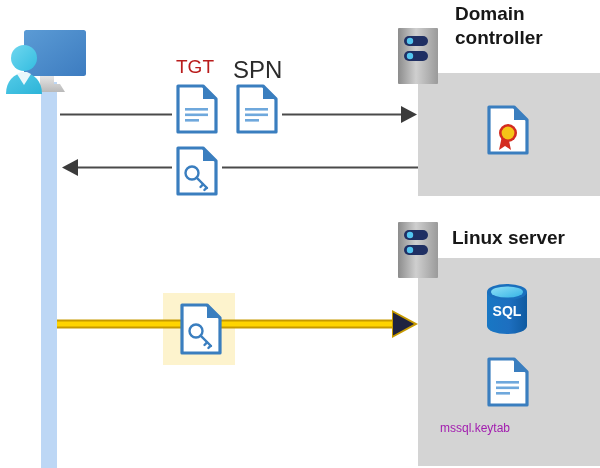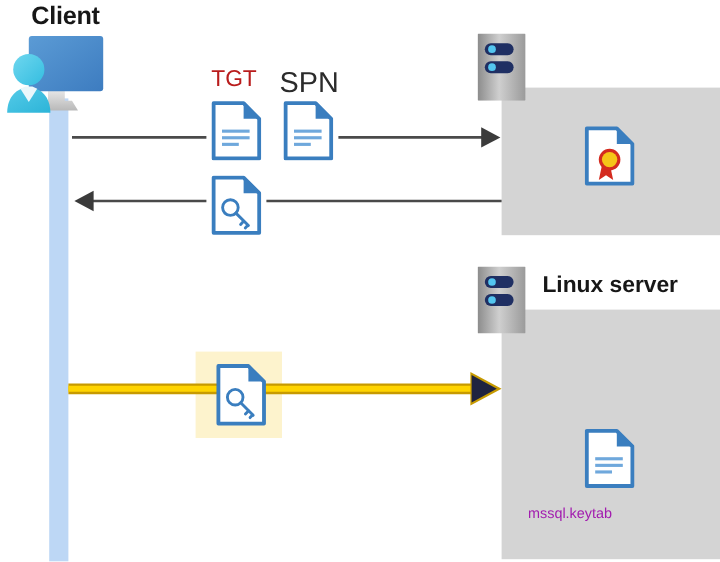--- a/index.html
+++ b/index.html
@@ -194,33 +194,55 @@
       <path d="M2 2 h25 l13 13 v33 h-38 z" fill="#ffffff" stroke="#3a7ebf" stroke-width="3.2" stroke-linejoin="round"></path>
       <path d="M27 2 l13 13 h-13 z" fill="#3a7ebf"></path>
 
       <path d="M15 31 l-3 14 l6 -4 l6 4 l-3 -14 z" fill="#d42b1f"></path>
 
       <circle cx="21" cy="28" r="9" fill="#d42b1f"></circle>
       <circle cx="21" cy="28" r="6.4" fill="#f5c518"></circle>
     </svg>
   </div>
 
+  <div class="icon" id="sql-icon">
+    <svg viewBox="0 0 46 52" width="46" height="52">
+      <defs>
+        <linearGradient id="gSql" x1="0" y1="0" x2="1" y2="0">
+          <stop offset="0%" stop-color="#1877c4"></stop>
+          <stop offset="55%" stop-color="#1d6fc0"></stop>
+          <stop offset="100%" stop-color="#0f5aa0"></stop>
+        </linearGradient>
+        <linearGradient id="gSqlTop" x1="0" y1="0" x2="1" y2="1">
+          <stop offset="0%" stop-color="#8fe0f7"></stop>
+          <stop offset="100%" stop-color="#35b4e6"></stop>
+        </linearGradient>
+      </defs>
+      <path d="M3 9 h40 v34 a20 8 0 0 1 -40 0 z" fill="url(#gSql)"></path>
+      <ellipse cx="23" cy="9" rx="20" ry="8" fill="#1a6fbd"></ellipse>
+      <ellipse cx="23" cy="9" rx="16" ry="5.6" fill="url(#gSqlTop)"></ellipse>
+      <text x="23" y="33" text-anchor="middle" font-family="'Liberation Sans', sans-serif" font-size="14" font-weight="bold" fill="#ffffff">SQL</text>
+    </svg>
+  </div>
 
   <div class="icon" id="keytab-doc">
     <svg viewBox="0 0 42 50" width="42" height="50">
       <path d="M2 2 h25 l13 13 v33 h-38 z" fill="#ffffff" stroke="#3a7ebf" stroke-width="3.2" stroke-linejoin="round"></path>
       <path d="M27 2 l13 13 h-13 z" fill="#3a7ebf"></path>
       <rect x="9" y="24" width="23" height="2.6" fill="#6fa8dc"></rect>
       <rect x="9" y="29.5" width="23" height="2.6" fill="#6fa8dc"></rect>
       <rect x="9" y="35" width="14" height="2.6" fill="#6fa8dc"></rect>
     </svg>
   </div>
 
-  <div class="lbl lbl-bold" id="client-label">Client</div>
-
+
+  <div class="lbl lbl-bold" id="dc-label">
+    <span>Domain</span><br>
+    <span>controller</span>
+  </div>
 
   <div class="lbl lbl-bold" id="linux-label">Linux server</div>
 
   <div class="lbl" id="tgt-label">TGT</div>
 
   <div class="lbl" id="spn-label">SPN</div>
 
   <div class="lbl" id="keytab-label">mssql.keytab</div>
 
 </div>

